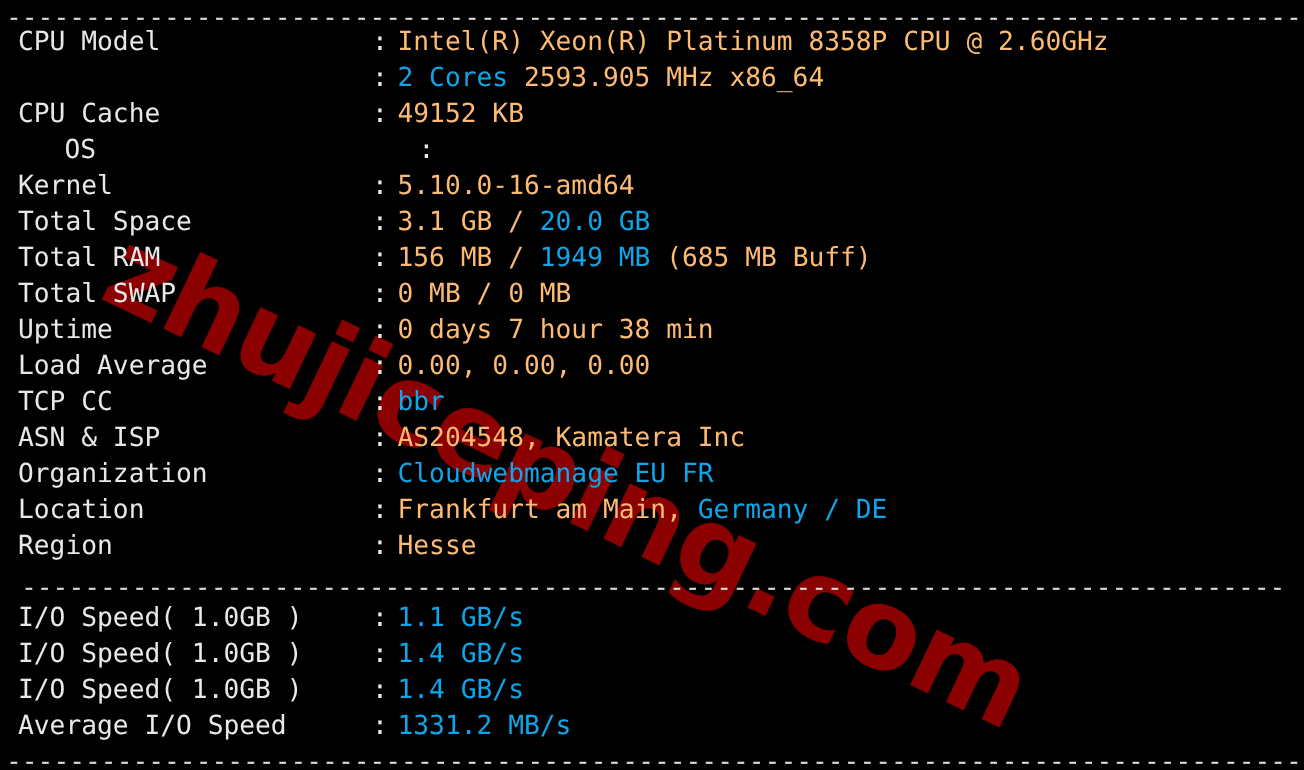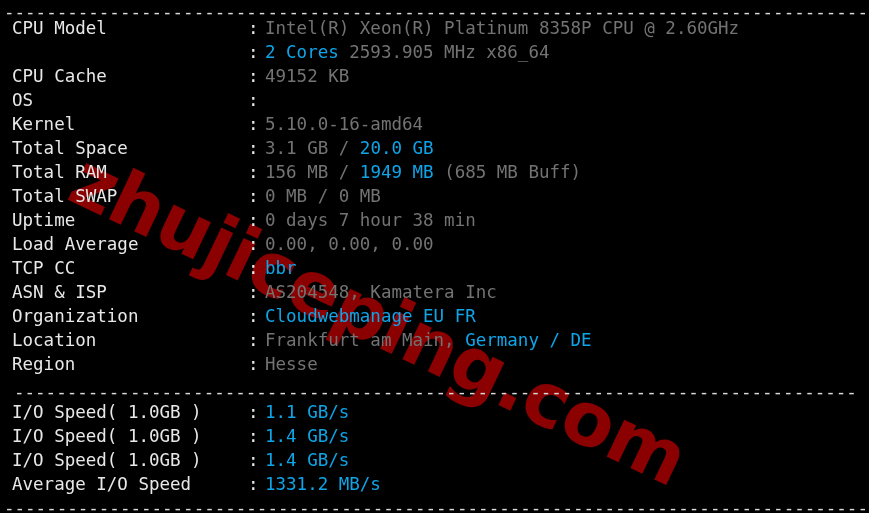--- a/index.html
+++ b/index.html
@@ -78,36 +78,36 @@
     position: absolute;
     left: 248px;
     color: #e8e8e8;
   }
   .value {
     position: absolute;
     left: 265px;
     white-space: pre;
   }
 
-  .c {  color: #737373; text-align: right; }   
+  .c {  color: #fdba74; text-align: right; }   
   .y {  color: #0ea5e9; }   
 </style>
 </head>
 <body>
 
 <div id="terminal">
 
   <div id="watermark">zhujiceping.com</div>
 
   <div id="textlayer">
       <div class="row sep" style="top: 0px; left: 4px; width: 869px;">----------------------------------------------------------------------------------</div>
       <div class="row" style="top: 16px;"><span class="label">CPU Model</span><span class="colon">:</span><span class="value"><span class="c">Intel(R) Xeon(R) Platinum 8358P CPU @ 2.60GHz</span></span></div>
       <div class="row" style="top: 40px;"><span class="colon">:</span><span class="value"><span class="y">2 Cores </span><span class="c">2593.905 MHz x86_64</span></span></div>
       <div class="row" style="top: 64px;"><span class="label">CPU Cache</span><span class="colon">:</span><span class="value"><span class="c">49152 KB</span></span></div>
-      <div class="row" style="top: 88px;"><span class="label">OS</span><span class="colon">:</span></div>
+      <div class="row" style="top: 88px; margin-left: 31px;"><span class="label">OS</span><span class="colon">:</span></div>
       <div class="row" style="top: 112px;"><span class="label">Kernel</span><span class="colon">:</span><span class="value"><span class="c">5.10.0-16-amd64</span></span></div>
       <div class="row" style="top: 136px;"><span class="label">Total Space</span><span class="colon">:</span><span class="value"><span class="c">3.1 GB </span><span class="c">/ </span><span class="y">20.0 GB</span></span></div>
       <div class="row" style="top: 160px;"><span class="label">Total RAM</span><span class="colon">:</span><span class="value"><span class="c">156 MB </span><span class="c">/ </span><span class="y">1949 MB </span><span class="c">(685 MB Buff)</span></span></div>
       <div class="row" style="top: 184px;"><span class="label">Total SWAP</span><span class="colon">:</span><span class="value"><span class="c">0 MB / 0 MB</span></span></div>
       <div class="row" style="top: 208px;"><span class="label">Uptime</span><span class="colon">:</span><span class="value"><span class="c">0 days 7 hour 38 min</span></span></div>
       <div class="row" style="top: 232px;"><span class="label">Load Average</span><span class="colon">:</span><span class="value"><span class="c">0.00, 0.00, 0.00</span></span></div>
       <div class="row" style="top: 256px;"><span class="label">TCP CC</span><span class="colon">:</span><span class="value"><span class="y">bbr</span></span></div>
       <div class="row" style="top: 280px; padding-left: 36px;"><span class="label">ASN &amp; ISP</span><span class="colon">:</span><span class="value"><span class="c">AS204548, Kamatera Inc</span></span></div>
       <div class="row" style="top: 304px;"><span class="label">Organization</span><span class="colon">:</span><span class="value"><span class="y">Cloudwebmanage EU FR</span></span></div>
       <div class="row" style="top: 328px;"><span class="label">Location</span><span class="colon">:</span><span class="value"><span class="c">Frankfurt am Main, </span><span class="y">Germany / DE</span></span></div>

